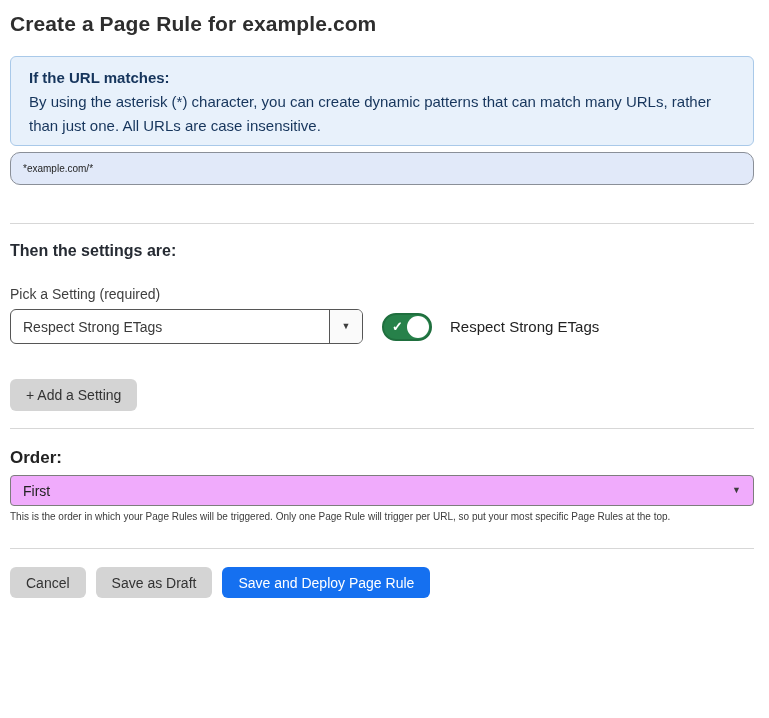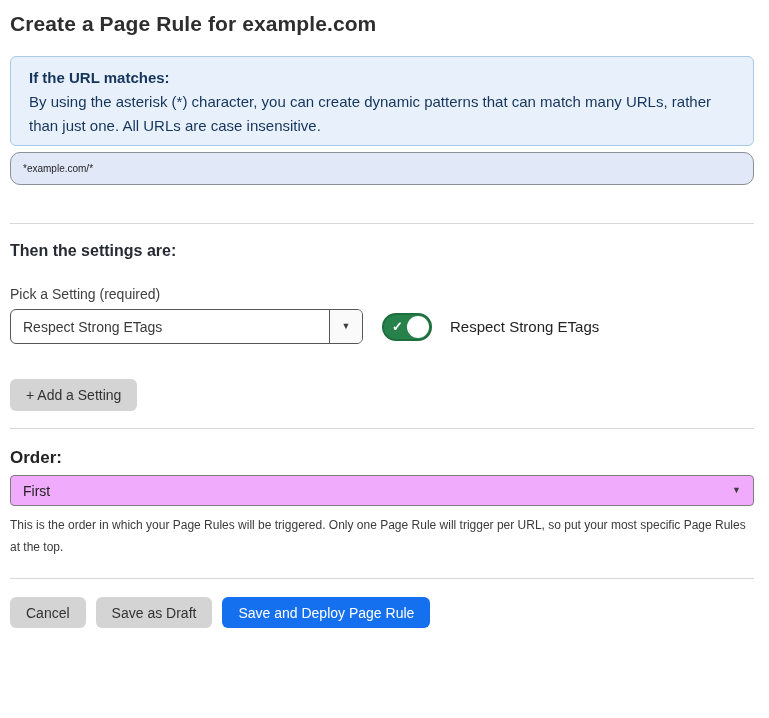--- a/index.html
+++ b/index.html
@@ -107,22 +107,22 @@
     background: #f0abfc;
     border: 1px solid #7d7d7d;
     border-radius: 4px;
     display: flex; align-items: center; justify-content: space-between;
     padding: 0 12px;
     font-size: 14px; color: #222222;
     cursor: pointer;
   }
 
   .help-text {
-    margin-top: 8px;
-    font-size: 12px; color: #3b3b3b; line-height: 22px;
+    margin-top: 0;
+    font-size: 10px; color: #3b3b3b; line-height: 22px;
   }
 
   .footer { margin-top: 18px; display: flex; gap: 10px; }
 </style>
 </head>
 <body>
 
 <div class="page">
 
   <h1 class="page-title">Create a Page Rule for example.com</h1>

